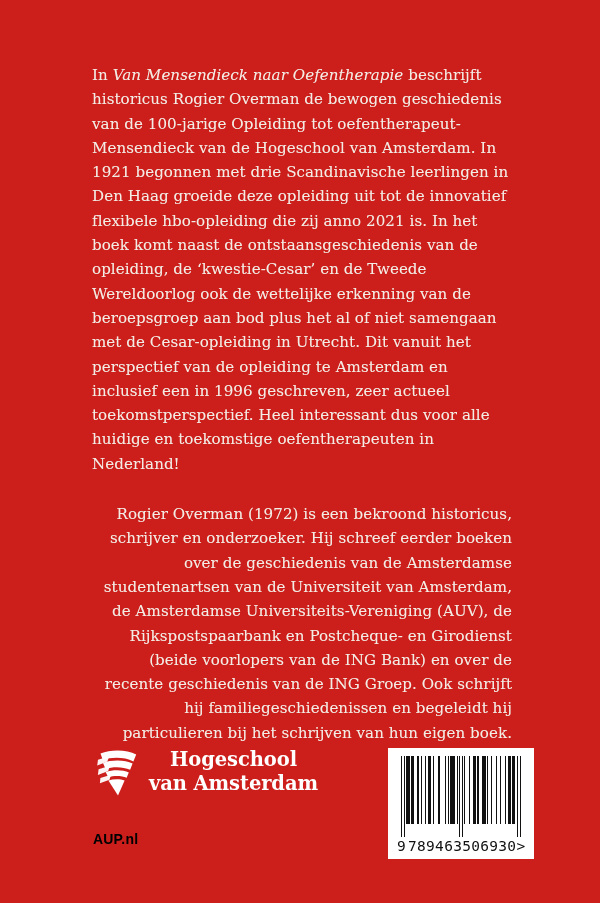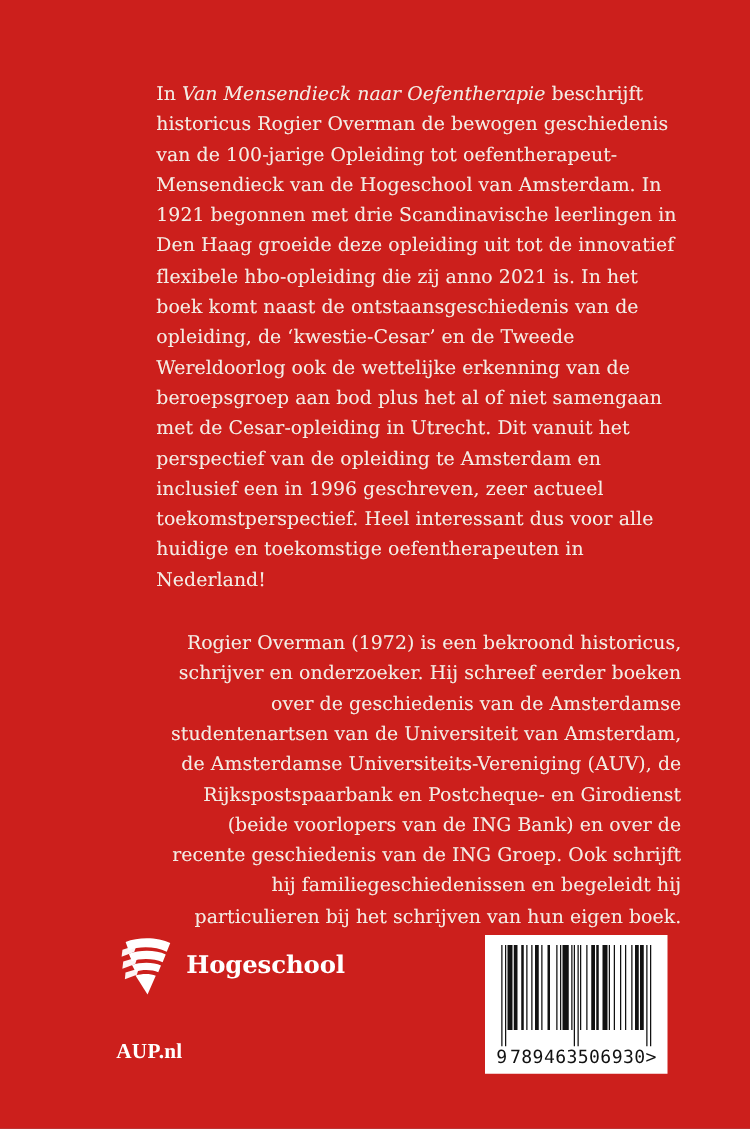--- a/index.html
+++ b/index.html
@@ -19,21 +19,20 @@
     overflow: hidden;
     box-sizing: border-box;
   }
 
   
   #blurb {
     position: absolute;
     left: 92px;
     top: 63px;
     width: 420px;
-    margin-left: 33px;
   }
   .para {
     color: #f3ece4;
     font-family: "DejaVu Serif", "Liberation Serif", serif;
     font-size: 15.1px;
     line-height: 24.3px;
     letter-spacing: 0.05px;
     margin: 0;
     text-align: left;
     font-weight: 400;
@@ -83,24 +82,24 @@
   }
   #hva-wordmark .wm-line {
     display: block;
   }
 
   
   #aup {
     position: absolute;
     left: 93px;
     top: 96px;
-    color: #ffffff;
-    font-family: Liberation Serif, serif;
+    color: #000000;
+    font-family: Liberation Sans, sans-serif;
     font-weight: 700;
-    font-size: 17px;
+    font-size: 14px;
     letter-spacing: 0.2px;
   }
 
   
   #barcode-box {
     position: absolute;
     left: 388px;
     top: 13px;
     width: 146px;
     height: 111px;
@@ -165,20 +164,21 @@
           <path d="M6.0 16.0 C15.0 12.6 28.0 12.8 35.6 16.6 L33.1 22.8 C26.3 19.6 15.6 19.4 8.6 22.0 Z"></path>
           <path d="M8.6 25.0 C16.0 22.4 26.0 22.6 31.8 25.4 L29.6 30.8 C24.8 28.6 16.7 28.5 11.4 30.4 Z"></path>
           <path d="M11.4 33.4 C16.8 31.7 23.6 31.8 27.6 33.6 L21.0 48.5 Z"></path>
           <path d="M1.0 12.8 L12.2 9.2 L10.4 14.6 L0.2 18.4 Z" opacity="0.95"></path>
           <path d="M1.6 22.2 L12.9 18.7 L11.2 24.1 L0.9 27.9 Z" opacity="0.95"></path>
           <path d="M3.4 31.0 L14.0 27.8 L12.5 32.8 L2.9 36.3 Z" opacity="0.95"></path>
         </g>
       </svg>
       <div id="hva-wordmark">
         <span class="wm-line">Hogeschool</span>
+        <span class="wm-line">van Amsterdam</span>
       </div>
     </div>
 
     <div id="aup">AUP.nl</div>
 
     <div id="barcode-box">
       <div id="barcode-bars">
           <span class="bar guard" style="left:0.0000%;width:1.0526%"></span>
           <span class="bar guard" style="left:2.1053%;width:1.0526%"></span>
           <span class="bar short" style="left:4.2105%;width:3.1579%"></span>

